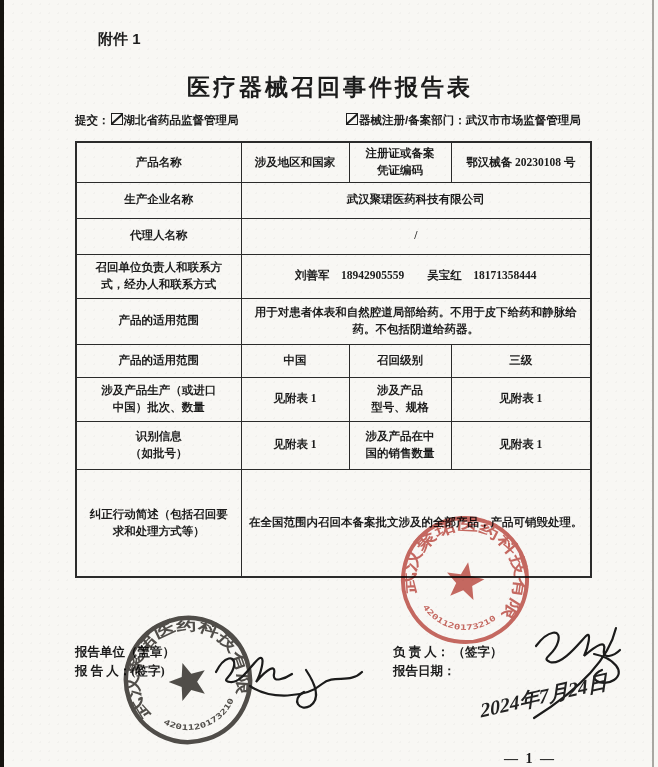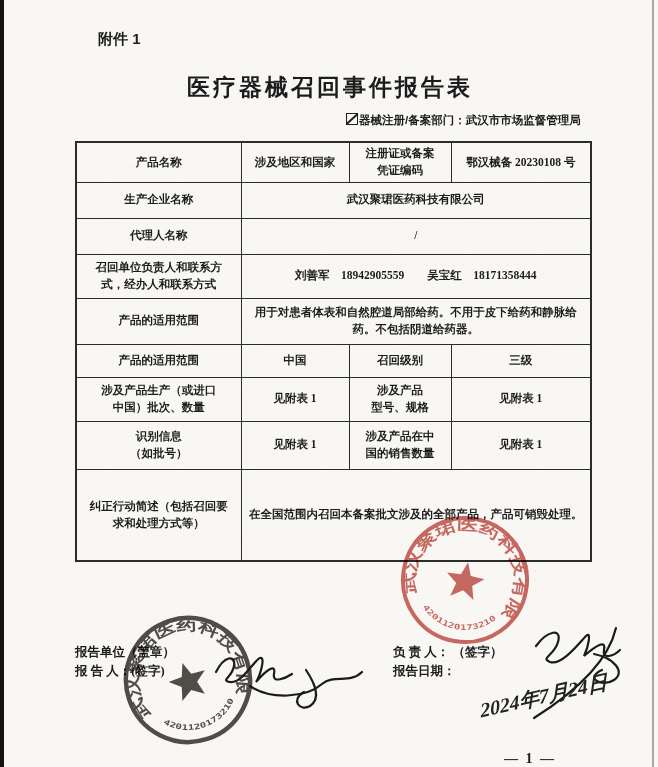--- a/index.html
+++ b/index.html
@@ -22,21 +22,21 @@
   .cb{display:inline-block;position:relative;width:10px;height:10px;border:1.6px solid #1e1e1e;
       vertical-align:-1px;margin:0 1px;}
   .cb i{position:absolute;left:-2px;top:4px;width:14px;height:1.7px;background:#1e1e1e;transform:rotate(-42deg);}
   table.form{position:absolute;left:75px;top:141px;width:515px;border-collapse:collapse;
     table-layout:fixed;border:2px solid #2b2b2b;}
   table.form td{border:1px solid #2b2b2b;text-align:center;vertical-align:middle;
     font:600 11.5px "Liberation Serif","DejaVu Serif",serif;line-height:1.5;
     white-space:pre-line;padding:2px 6px;overflow:hidden;}
   td.leftal{text-align:left;padding:4px 10px;}
   tr.h40{height:40px;margin-top:24px;} tr.h36{height:36px;} tr.h44{height:44px;} tr.h46{height:46px;}
-  tr.h33{height:33px;} tr.h48{height:48px;} tr.h68{height:68px;} tr.h92{height:92px;padding-left:16px;}
+  tr.h33{height:33px;} tr.h48{height:48px;} tr.h68{height:68px;} tr.h92{height:108px;padding-left:16px;}
   .footer-block{position:absolute;font:700 12.5px "Liberation Serif","DejaVu Serif",serif;
     line-height:19px;white-space:pre-line;}
   .footer-left{left:75px;top:643px;}
   .footer-right{left:393px;top:643px;}
   .stamp{position:absolute;mix-blend-mode:multiply;pointer-events:none;}
   .stamp-red{left:395px;top:510px;transform:rotate(10deg);opacity:.82;}
   .stamp-black{left:118px;top:610px;transform:rotate(-18deg);opacity:.85;}
   .sig{position:absolute;}
   .sig-reporter{left:210px;top:642px;}
   .sig-head{left:518px;top:620px;}
@@ -49,20 +49,23 @@
 </head>
 <body>
 
 <div class="page">
   <div class="edge-left"></div>
   <div class="edge-right"></div>
 
   <div class="attachment">附件 1</div>
   <div class="title">医疗器械召回事件报告表</div>
 
+  <div class="submitline submit-left">
+    <span>提交：</span><span class="cb"><i></i></span><span>湖北省药品监督管理局</span>
+  </div>
   <div class="submitline submit-right">
     <span class="cb"><i></i></span><span>器械注册/备案部门：</span><span>武汉市市场监督管理局</span>
   </div>
 
   <table class="form">
     <colgroup>
         <col style="width:165px">
         <col style="width:108px">
         <col style="width:102px">
         <col style="width:140px">

